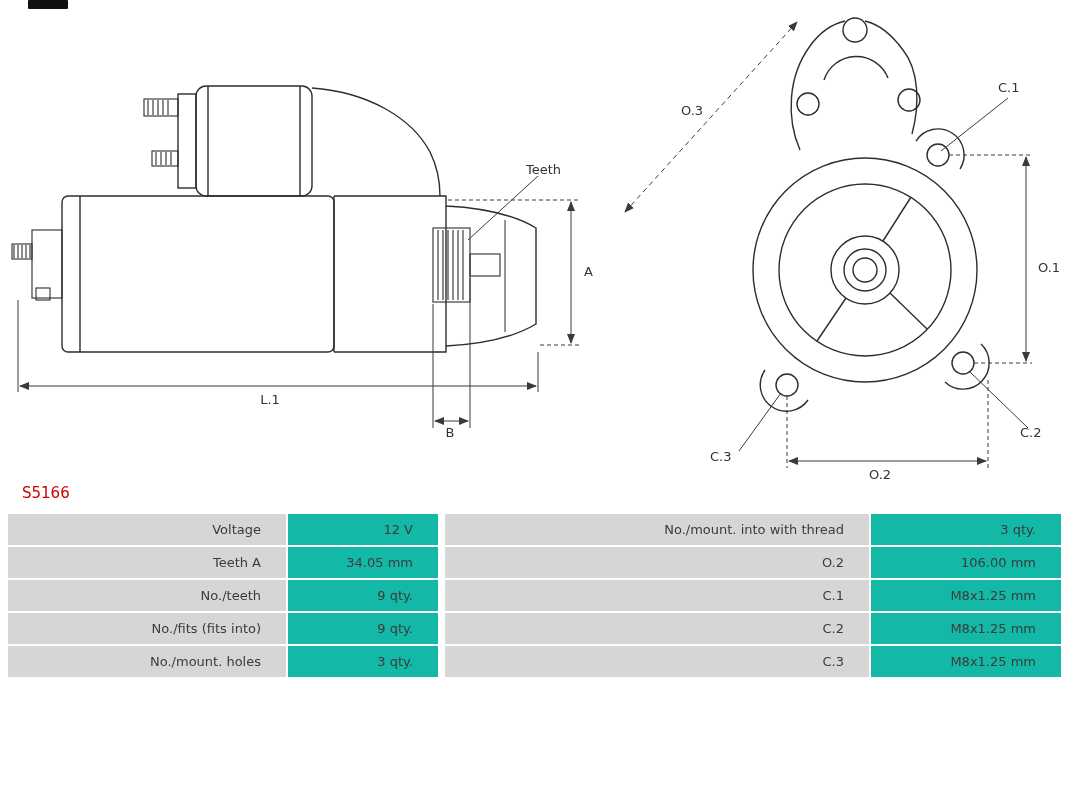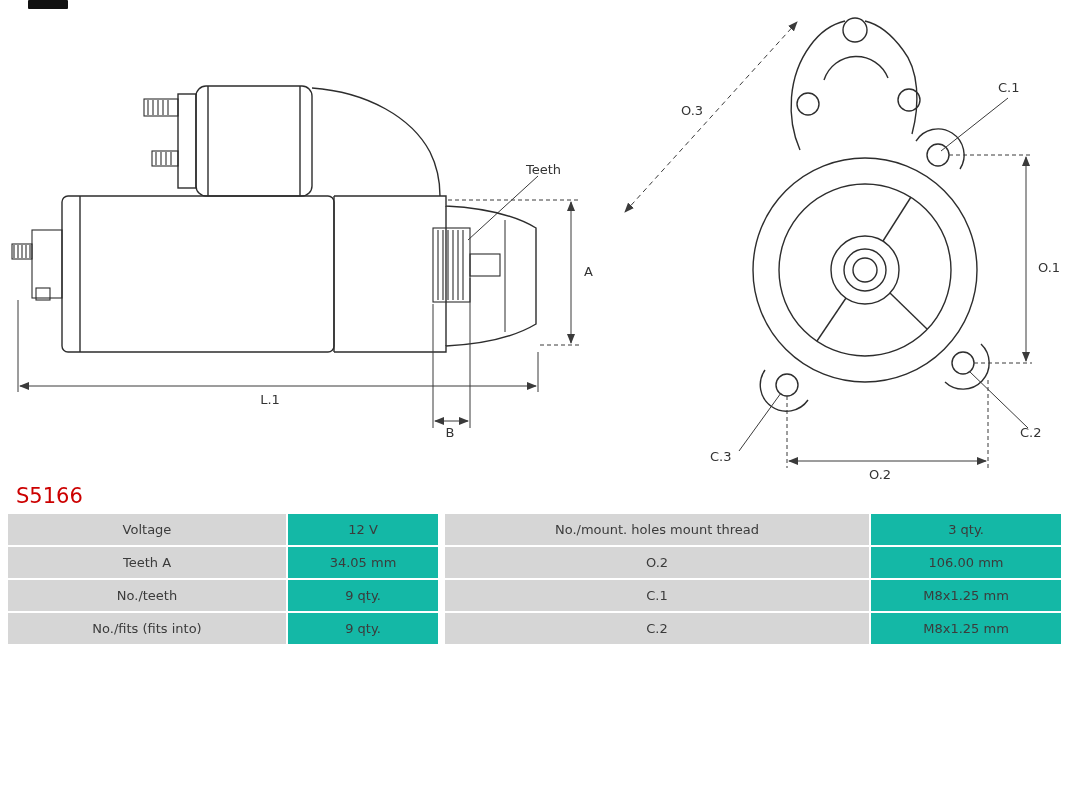--- a/index.html
+++ b/index.html
@@ -1,24 +1,24 @@
 <!DOCTYPE html>
 <html><head>
 <meta charset="utf-8">
 <style>
   html,body{margin:0;padding:0;background:#fff;}
   .page{position:relative;width:1080px;height:786px;background:#fff;
         font-family:"DejaVu Sans","Liberation Sans",sans-serif;overflow:hidden;}
   .logo{position:absolute;left:28px;top:0;width:40px;height:9px;background:#111;border-radius:1px;}
   .diagram{position:absolute;left:0;top:0;width:1080px;height:482px;}
   svg text{font-family:"DejaVu Sans","Liberation Sans",sans-serif;font-size:13px;fill:#333;}
-  .part-number{position:absolute;left:16px;top:484px;font-size:21px;font-weight:500;color:#cc0000;}
+  .part-number{position:absolute;left:22px;top:484px;font-size:15px;font-weight:500;color:#cc0000;}
   table.specs{position:absolute;left:6px;top:512px;border-collapse:separate;border-spacing:2px;
               table-layout:fixed;width:1057px;font-size:13px;color:#3b3b3b;}
-  table.specs td{height:31px;line-height:31px;padding:0 10px;text-align:center;
+  table.specs td{height:31px;line-height:31px;padding:0 25px;text-align:right;
                  white-space:nowrap;overflow:hidden;}
   td.lbl{background:#d6d6d6;}
   td.val{background:#14b8a6;}
   td.gap{background:#fff;padding:0;}
 </style>
 </head>
 <body>
 
 <div class="page">
 
@@ -168,21 +168,21 @@
         <col style="width:150px">
         <col style="width:3px">
       <col style="width:424px">
         <col style="width:190px">
     </colgroup>
     <tbody>
         <tr>
           <td class="lbl">Voltage</td>
           <td class="val">12 V</td>
           <td class="gap"></td>
-          <td class="lbl">No./mount. holes mount thread</td>
+          <td class="lbl">No./mount. into with thread</td>
           <td class="val">3 qty.</td>
         </tr>
         <tr>
           <td class="lbl">Teeth A</td>
           <td class="val">34.05 mm</td>
           <td class="gap"></td>
           <td class="lbl">O.2</td>
           <td class="val">106.00 mm</td>
         </tr>
         <tr>
@@ -192,16 +192,23 @@
           <td class="lbl">C.1</td>
           <td class="val">M8x1.25 mm</td>
         </tr>
         <tr>
           <td class="lbl">No./fits (fits into)</td>
           <td class="val">9 qty.</td>
           <td class="gap"></td>
           <td class="lbl">C.2</td>
           <td class="val">M8x1.25 mm</td>
         </tr>
+        <tr>
+          <td class="lbl">No./mount. holes</td>
+          <td class="val">3 qty.</td>
+          <td class="gap"></td>
+          <td class="lbl">C.3</td>
+          <td class="val">M8x1.25 mm</td>
+        </tr>
       </tbody>
   </table>
 
 </div>
 
 </body></html>

